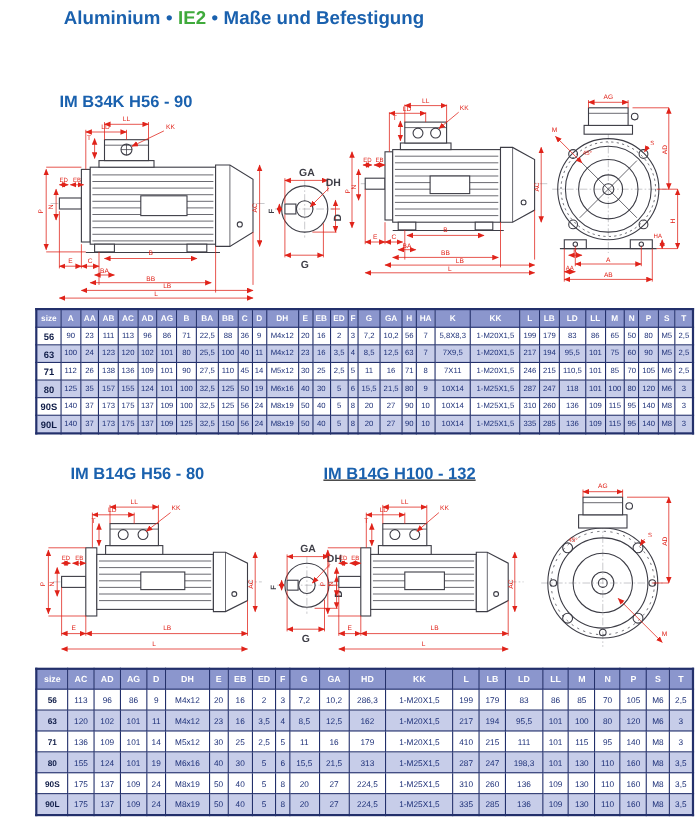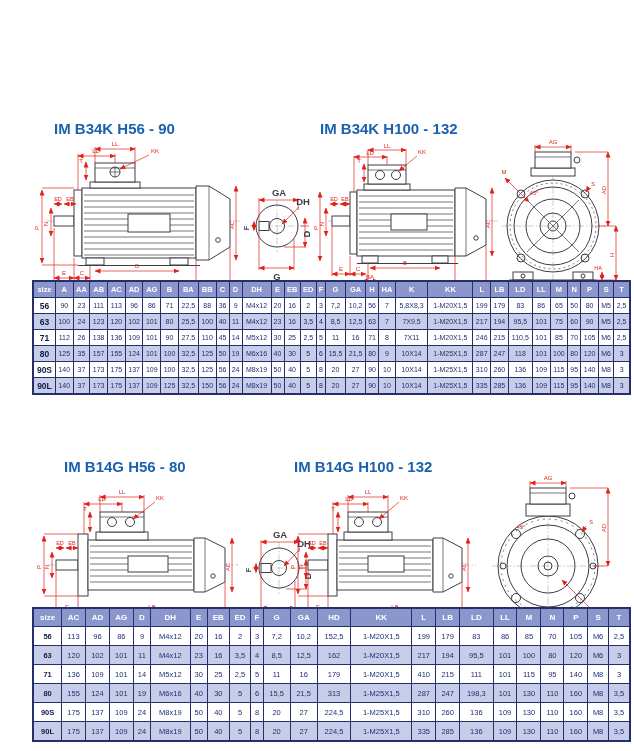--- a/index.html
+++ b/index.html
@@ -10,21 +10,21 @@
   *{box-sizing:border-box;}
   body{margin:0;background:#fff;font-family:"Liberation Sans",sans-serif;}
   .sheet{position:relative;width:634px;height:751px;background:#fff;overflow:hidden;}
 
   .hdr{position:absolute;left:58px;top:5px;line-height:23px;white-space:nowrap;}
   .hdr .l1{font-size:17px;font-weight:bold;color:var(--accent-blue);}
   .hdr .l2{font-size:17px;font-weight:bold;color:var(--subtitle-blue);}
   .hdr .ie{color:var(--ie-green);}
   .hdr .sep{padding:0 5px;}
 
-  .dblock{position:absolute;margin-top:36px;}
+  .dblock{position:absolute;}
   .dtitle{font-size:15px;font-weight:bold;color:var(--accent-blue);margin:0 0 1px 0;white-space:nowrap;}
 
   svg{display:block;overflow:visible;}
   .o{stroke:var(--line-dark);stroke-width:1;fill:none;}
   .of{stroke:var(--line-dark);stroke-width:1;fill:#fff;}
   .rib{stroke:var(--line-dark);stroke-width:0.7;fill:none;}
   .r{stroke:var(--dim-red);stroke-width:0.7;fill:none;}
   .dim{marker-start:url(#ar);marker-end:url(#ar);}
   .cl{stroke:#9a9aa2;stroke-width:0.5;stroke-dasharray:7 2 1.5 2;fill:none;}
   text{text-anchor:middle;font-family:"Liberation Sans",sans-serif;}
@@ -43,20 +43,23 @@
   td.size{font-weight:bold;color:#0e1b46;font-size:8.5px;}
   .t2 td{padding:4.5px 1px;font-size:7.5px;}
   .t2 th{padding:4px 1px;font-size:8px;}
 </style>
 </head>
 <body>
 
 <div class="sheet">
 
   <div class="hdr">
+    <div class="l1">
+      <span>Aluminium</span><span class="sep">•</span><span class="ie">IE2</span><span class="sep">•</span><span>Maße und Befestigung</span>
+    </div>
   </div>
 
   <svg width="0" height="0" style="position:absolute">
     <defs>
       <marker id="ar" markerWidth="7" markerHeight="6" refX="5.5" refY="2.5" orient="auto-start-reverse" markerUnits="userSpaceOnUse">
         <path d="M0,0 L6,2.5 L0,5 Z" fill="#e0231a"></path>
       </marker>
     </defs>
   </svg>
 
@@ -133,21 +136,20 @@
         <text class="dk" x="247" y="58">GA</text>
         <text class="dk" x="271" y="67">DH</text>
         <text class="dk" x="278" y="96" transform="rotate(-90 278,96)">D</text>
         <text class="dk" x="245" y="142">G</text>
         <text class="dks" x="217" y="90" transform="rotate(-90 217,90)">F</text>
       </g>
     </svg>
   </div>
 
   <div class="dblock" style="left:316px;top:84px;width:318px;">
-    <div class="dtitle" style="margin-left:4px;">IM B34K H100 -  132</div>
     <svg width="315" height="180" viewBox="0 0 315 180">
       <g>
         <path class="cl" d="M12,83 H182"></path>
         <rect class="of" x="16" y="78" width="18" height="10"></rect>
         <rect class="of" x="34" y="54" width="7" height="62"></rect>
         <rect class="of" x="41" y="52" width="98" height="66"></rect>
         <path class="rib" d="M43,58H137M43,64H137M43,70H137M43,76H137M43,82H137M43,88H137M43,94H137M43,100H137M43,106H137M43,112H137"></path>
         <rect class="of" x="75" y="76" width="36" height="16"></rect>
         <rect class="of" x="48" y="46" width="46" height="6"></rect>
         <rect class="of" x="52" y="27" width="38" height="19"></rect>
@@ -556,21 +558,21 @@
         <path class="r dim" d="M224,87.5 V96.5"></path>
         <text class="dk" x="248" y="62">GA</text>
         <text class="dk" x="272" y="71">DH</text>
         <text class="dk" x="279" y="100" transform="rotate(-90 279,100)">D</text>
         <text class="dk" x="246" y="144">G</text>
         <text class="dks" x="219" y="94" transform="rotate(-90 219,94)">F</text>
       </g>
     </svg>
   </div>
 
-  <div class="dblock" style="left:290px;top:422px;width:340px;">
+  <div class="dblock" style="left:290px;top:422px;width:340px;text-decoration:underline;">
     <div class="dtitle" style="margin-left:4px;">IM B14G H100 - 132</div>
     <svg width="335" height="162" viewBox="0 0 335 162">
       <g>
         <path class="cl" d="M10,89 H186"></path>
         <rect class="of" x="18" y="84" width="20" height="10"></rect>
         <rect class="of" x="38" y="58" width="9" height="62"></rect>
         <rect class="of" x="47" y="64" width="96" height="50"></rect>
         <path class="rib" d="M49,70H141M49,76H141M49,82H141M49,88H141M49,94H141M49,100H141M49,106H141"></path>
         <rect class="of" x="78" y="80" width="36" height="16"></rect>
         <rect class="of" x="54" y="56" width="48" height="8"></rect>
@@ -682,21 +684,21 @@
             <td>96</td>
             <td>86</td>
             <td>9</td>
             <td>M4x12</td>
             <td>20</td>
             <td>16</td>
             <td>2</td>
             <td>3</td>
             <td>7,2</td>
             <td>10,2</td>
-            <td>152,5</td>
+            <td>286,3</td>
             <td>1-M20X1,5</td>
             <td>199</td>
             <td>179</td>
             <td>83</td>
             <td>86</td>
             <td>85</td>
             <td>70</td>
             <td>105</td>
             <td>M6</td>
             <td>2,5</td>

